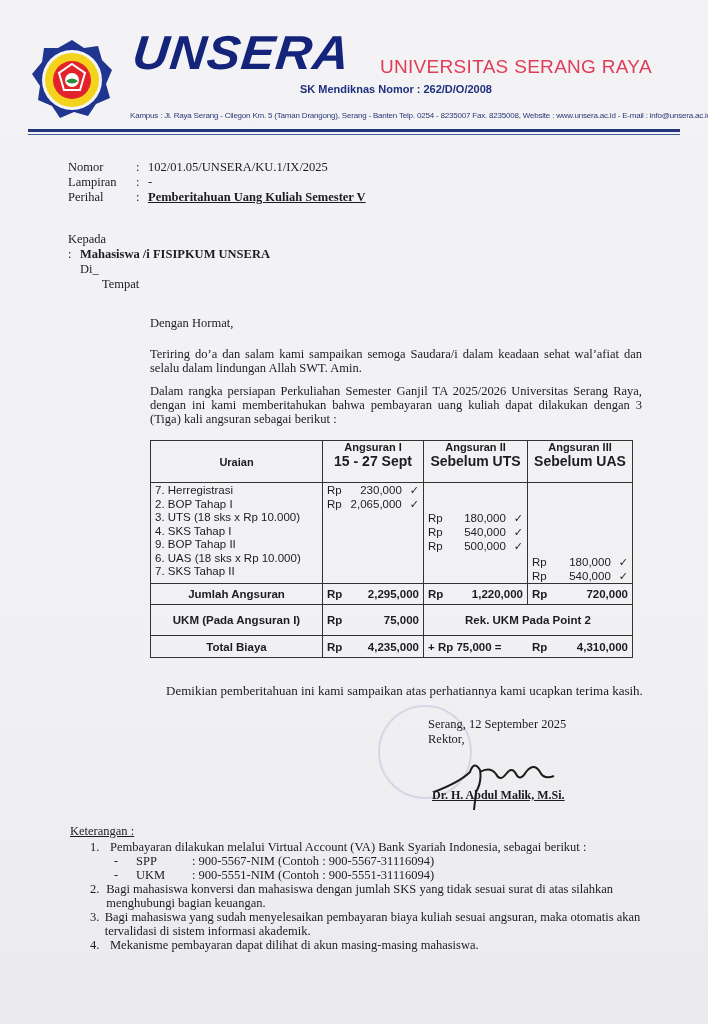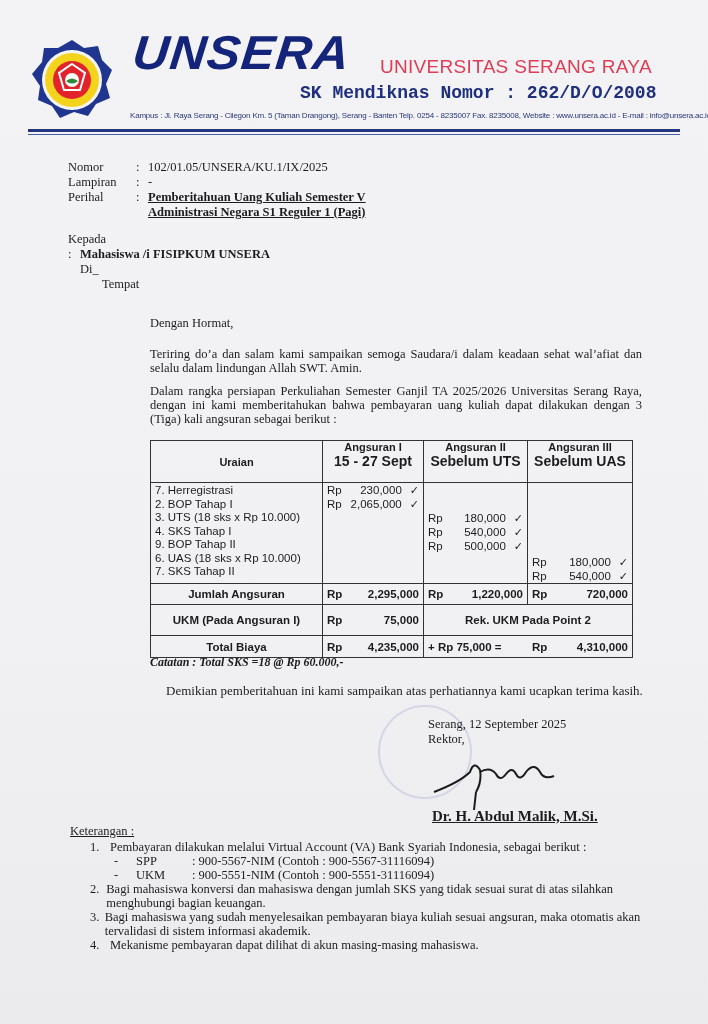--- a/index.html
+++ b/index.html
@@ -1,21 +1,21 @@
 <!DOCTYPE html>
 <html><head>
 <meta charset="utf-8">
 <style>
   html,body{margin:0;padding:0;}
   body{width:708px;height:1024px;background:#e9e9ec;overflow:hidden;position:relative;font-family:"Liberation Serif",serif;color:#1c1c1f;}
   .page{position:absolute;left:0;top:0;width:708px;height:1024px;background:linear-gradient(180deg,#f3f3f5 0%,#f1f1f3 60%,#ebebee 100%);}
   .logo{position:absolute;left:30px;top:38px;width:84px;height:84px;}
   .brand{position:absolute;left:133px;top:24px;font-family:"Liberation Sans",sans-serif;font-weight:bold;font-style:italic;font-size:50px;letter-spacing:1px;color:#14247a;transform:skewX(-6deg) scaleY(0.95);}
   .brand-sub{position:absolute;left:380px;top:56px;font-family:"Liberation Sans",sans-serif;font-size:19px;color:#e03c55;letter-spacing:0.3px;}
-  .sk{position:absolute;left:300px;top:83px;font-family:Liberation Mono, monospace;font-weight:bold;font-size:18px;color:#1e2f7e;}
+  .sk{position:absolute;left:300px;top:83px;font-family:Liberation Sans, sans-serif;font-weight:bold;font-size:11px;color:#1e2f7e;}
   .addr{position:absolute;left:130px;top:111px;font-family:"Liberation Sans",sans-serif;font-size:8px;color:#2b3778;white-space:nowrap;letter-spacing:-0.2px;}
   .rule1{position:absolute;left:28px;top:129px;width:652px;height:3px;background:#24377c;}
   .rule2{position:absolute;left:28px;top:134px;width:652px;height:1px;background:#4460a0;}
 
   .meta{position:absolute;left:68px;top:160px;font-size:12.5px;line-height:15px;}
   .meta .row{display:flex;}
   .meta .k{width:68px;}
   .meta .c{width:12px;}
   .meta .b{font-weight:bold;text-decoration:underline;}
   .to{position:absolute;left:68px;top:232px;font-size:12.5px;line-height:15px;}
@@ -28,21 +28,21 @@
   .hdate{font-size:14px;font-weight:bold;}
   .rp{display:flex;justify-content:space-between;line-height:14px;}
   .rp span:last-child{margin-left:8px;}
   .tick{color:#222;font-size:11px;margin-left:1px;}
   .bold{font-weight:bold;}
   .catat{position:absolute;left:150px;top:655px;font-size:12px;font-style:italic;font-weight:bold;}
   .closing{position:absolute;left:150px;top:683px;font-size:13px;margin-left:16px;}
   .sign{position:absolute;left:428px;top:717px;font-size:12.5px;line-height:15px;}
   .stamp{position:absolute;left:378px;top:705px;width:90px;height:90px;border-radius:50%;border:2px solid rgba(130,140,190,0.25);}
   .signature{position:absolute;left:430px;top:752px;width:130px;height:60px;}
-  .signer{position:absolute;left:432px;top:808px;font-size:15px;font-weight:bold;text-decoration:underline;}
+  .signer{position:absolute;left:432px;top:788px;font-size:12px;font-weight:bold;text-decoration:underline;}
   .ket{position:absolute;left:70px;top:824px;font-size:12.5px;text-decoration:underline;}
   .notes{position:absolute;left:90px;top:840px;font-size:12.5px;line-height:14px;width:560px;}
   .notes .it{display:flex;}
   .notes .n{width:20px;}
   .notes .sub{display:flex;margin-left:24px;}
   .notes .sub .d{width:22px;}
   .notes .sub .l{width:56px;}
 </style>
 </head>
 <body>
@@ -75,21 +75,20 @@
     <div class="row">
       <span class="k">Lampiran</span>
       <span class="c">:</span>
       <span>-</span>
     </div>
     <div class="row">
       <span class="k">Perihal</span>
       <span class="c">:</span>
       <span>
         <div class="b">Pemberitahuan  Uang Kuliah Semester V</div>
-        <div class="b">Administrasi Negara S1 Reguler 1 (Pagi)</div>
       </span>
     </div>
   </div>
 
   <div class="to">
     <div>Kepada</div>
     <div style="display:flex;">
       <span style="width:12px;">:</span>
       <span>
         <div class="b">Mahasiswa /i FISIPKUM UNSERA</div>
@@ -210,21 +209,20 @@
               <span style="display:flex;justify-content:space-between;width:96px;">
                 <span>Rp</span>
                 <span>4,310,000</span>
               </span>
             </div>
       </td>
     </tr>
   </tbody>
     </table>
 
-  <div class="catat">Catatan : Total SKS =18 @ Rp 60.000,-</div>
   <div class="closing">Demikian pemberitahuan ini kami sampaikan atas perhatiannya kami ucapkan terima kasih.</div>
 
   <div class="stamp"></div>
   <div class="sign">
     <div>Serang, 12 September 2025</div>
     <div>Rektor,</div>
   </div>
   <svg class="signature" viewBox="0 0 130 60">
     <path d="M4,40 Q30,30 40,20 Q44,8 50,18 Q52,30 46,40 M50,20 Q60,14 66,22 Q70,30 76,22 Q82,14 86,22 Q90,30 96,20 Q104,10 110,20 Q114,28 124,24 M46,40 L44,58" stroke="#1b1b1b" stroke-width="2" fill="none"></path>
   </svg>

